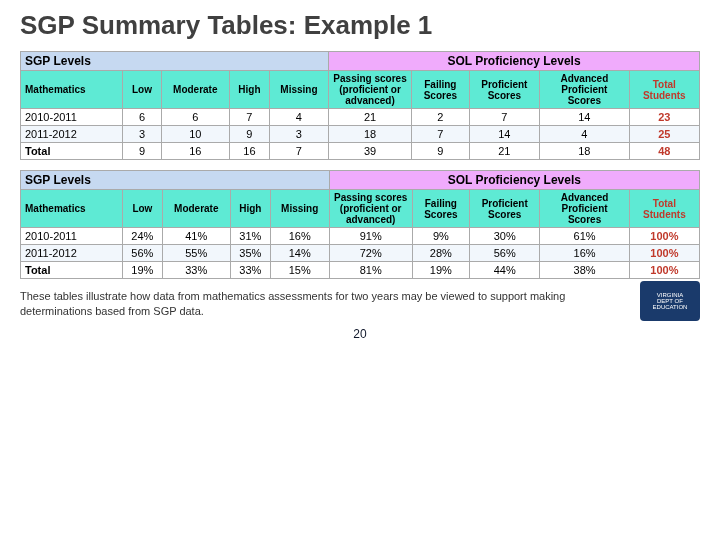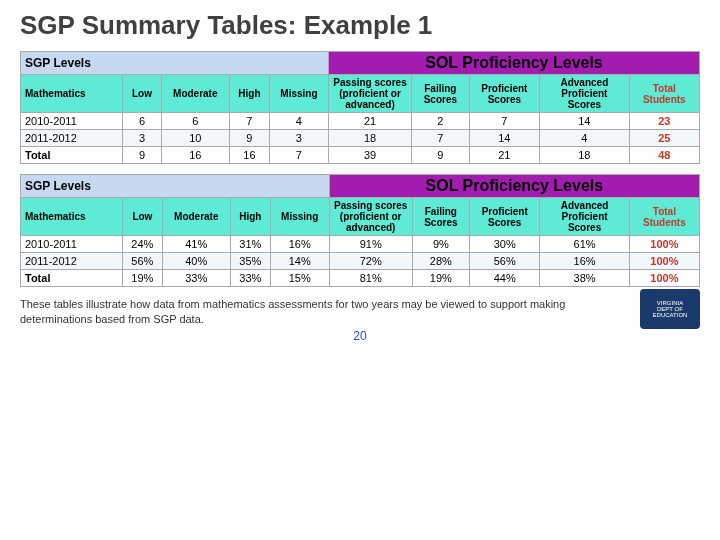--- a/index.html
+++ b/index.html
@@ -33,23 +33,23 @@
     }
     .table-wrapper td:first-child, .table-wrapper th:first-child {
       text-align: left;
     }
     .header-sgp {
       background-color: #c6d9f1;
       font-weight: bold;
       font-size: 12px;
     }
     .header-sol {
-      background-color: #a21caf;
-      font-weight: bold;
-      font-size: 16px;
+      background-color: #f0abfc;
+      font-weight: bold;
+      font-size: 12px;
     }
     .subheader {
       background-color: #5eead4;
       font-size: 10px;
       font-weight: bold;
       vertical-align: bottom;
     }
     .row-alt {
       background-color: #f2f7fc;
       padding-left: 36px;
@@ -59,22 +59,22 @@
       font-weight: bold;
     }
     .footer-text {
       font-size: 11px;
       color: #333;
       line-height: 1.4;
     }
     .page-num {
       text-align: center;
       font-size: 12px;
-      color: #1d4ed8;
-      margin-top: 0;
+      color: #0f172a;
+      margin-top: 6px;
     }
     .logo-area {
       float: right;
       width: 60px;
       height: 40px;
       background: #1a3a6b;
       border-radius: 4px;
       display: flex;
       align-items: center;
       justify-content: center;
@@ -204,21 +204,21 @@
         <td>16%</td>
         <td>91%</td>
         <td>9%</td>
         <td>30%</td>
         <td>61%</td>
         <td class="total-col">100%</td>
       </tr>
       <tr class="row-alt">
         <td>2011-2012</td>
         <td>56%</td>
-        <td>40%</td>
+        <td>55%</td>
         <td>35%</td>
         <td>14%</td>
         <td>72%</td>
         <td>28%</td>
         <td>56%</td>
         <td>16%</td>
         <td class="total-col">100%</td>
       </tr>
       <tr>
         <td><strong>Total</strong></td>

